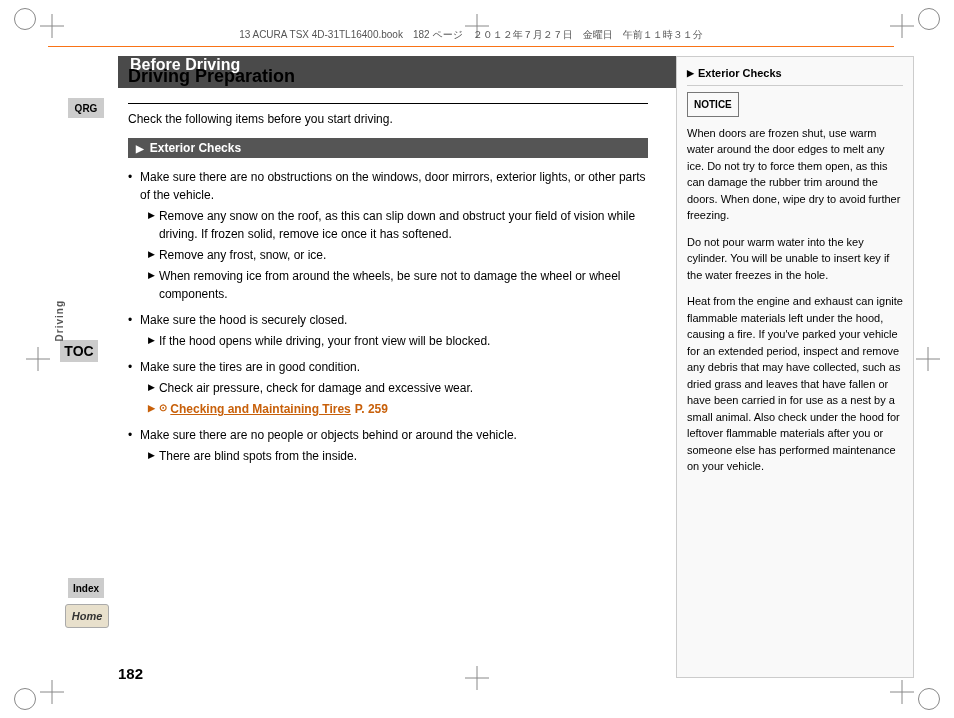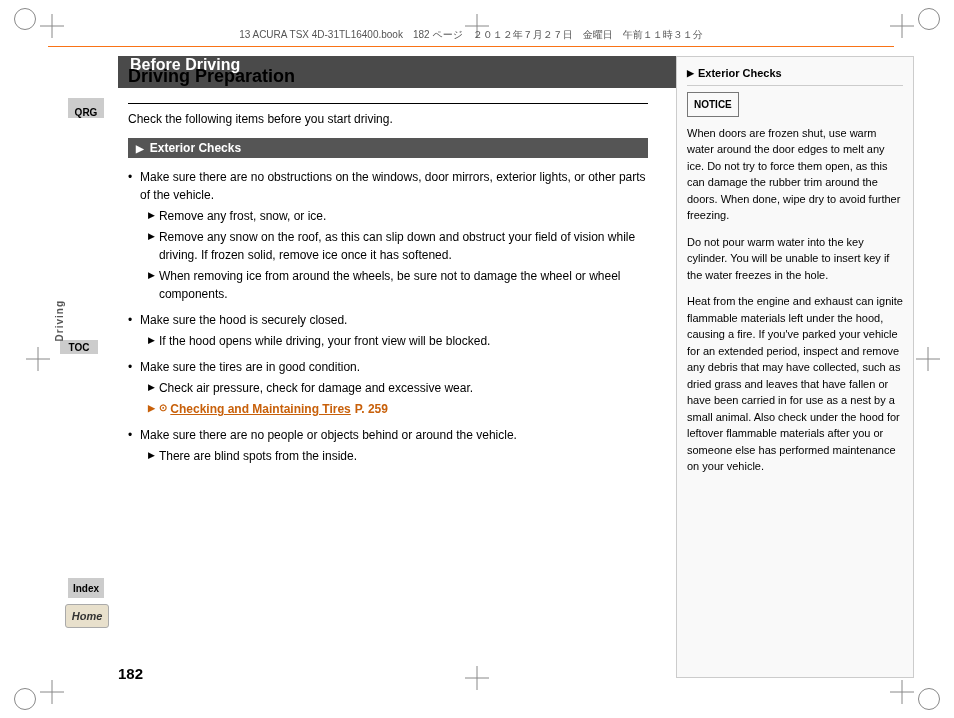--- a/index.html
+++ b/index.html
@@ -66,32 +66,32 @@
     .sidebar-qrg {
       position: absolute;
       top: 98px;
       left: 68px;
       width: 36px;
       height: 20px;
       background: #ccc;
       font-size: 10px;
       font-weight: bold;
       display: flex;
-      align-items: flex-end;
+      align-items: center;
       justify-content: center;
       color: #000;
     }
     .sidebar-toc {
       position: absolute;
       top: 340px;
       left: 60px;
       width: 38px;
-      height: 14px;
+      height: 22px;
       background: #ccc;
-      font-size: 10px;
+      font-size: 14px;
       font-weight: bold;
       display: flex;
       align-items: center;
       justify-content: center;
       color: #000;
     }
     .sidebar-driving {
       position: absolute;
       top: 300px;
       left: 54px;
@@ -390,24 +390,24 @@
 
   <div class="subsection-header">
     <span>Exterior Checks</span>
   </div>
 
   <ul class="bullet-list">
 
     <li>
       <span>Make sure there are no obstructions on the windows, door mirrors, exterior lights, or other parts of the vehicle.</span>
       <div class="sub-item">
+          <span>Remove any snow on the roof, as this can slip down and obstruct your field of vision while driving. If frozen solid, remove ice once it has softened.</span>
+        </div>
+      <div class="sub-item">
           <span>Remove any frost, snow, or ice.</span>
-        </div>
-      <div class="sub-item">
-          <span>Remove any snow on the roof, as this can slip down and obstruct your field of vision while driving. If frozen solid, remove ice once it has softened.</span>
         </div>
       <div class="sub-item">
           <span>When removing ice from around the wheels, be sure not to damage the wheel or wheel components.</span>
         </div>
     </li>
 
     <li>
       <span>Make sure the hood is securely closed.</span>
       <div class="sub-item">
           <span>If the hood opens while driving, your front view will be blocked.</span>

